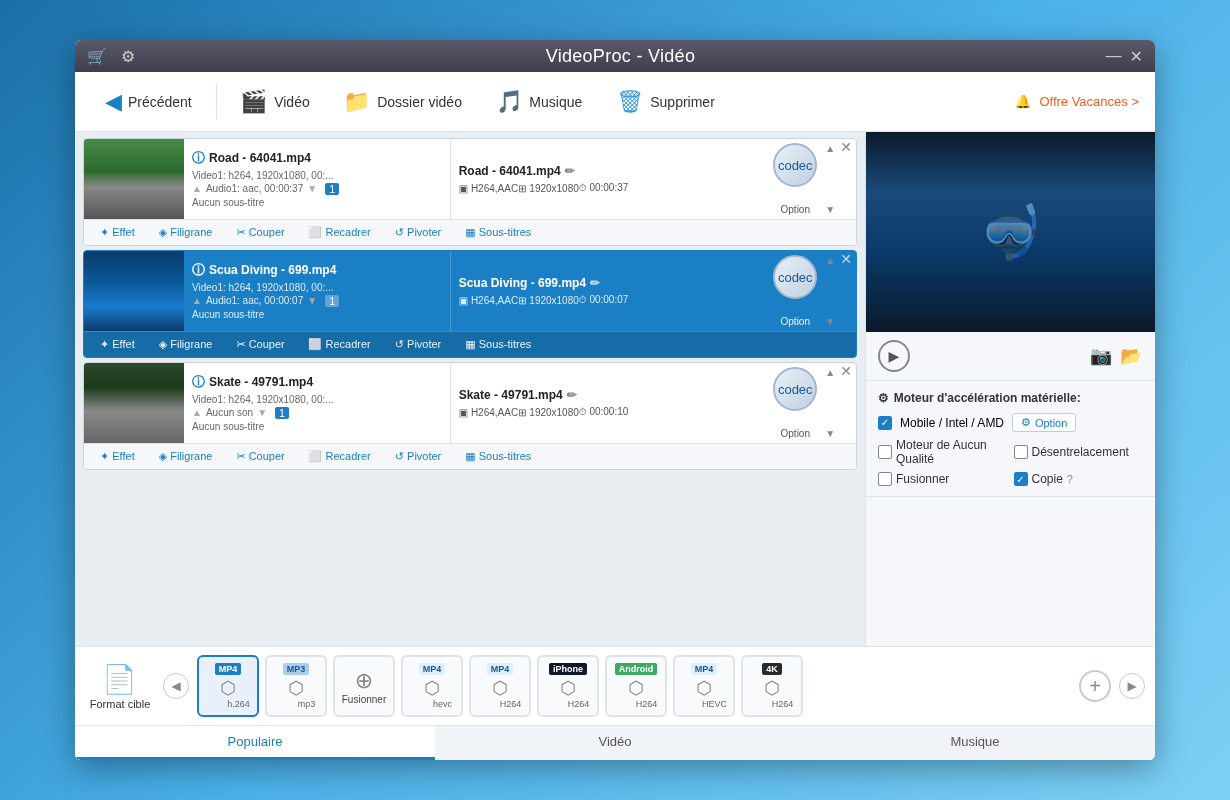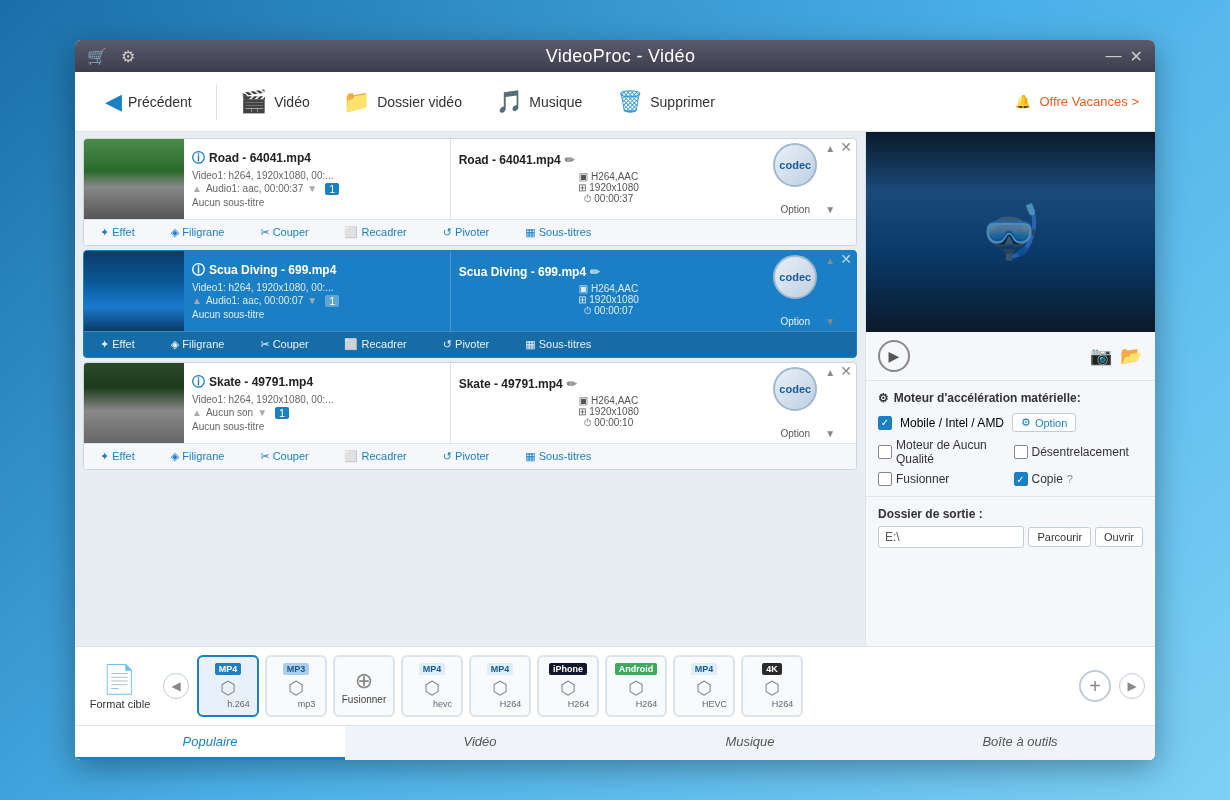--- a/index.html
+++ b/index.html
@@ -201,21 +201,20 @@
       align-items: center;
       gap: 4px;
     }
     .video-item:not(.selected) .output-title { color: #222; }
     .output-row {
       display: flex;
       align-items: center;
       gap: 0;
       font-size: 10px;
       color: rgba(255,255,255,0.85);
-      flex-direction: column;
     }
     .video-item:not(.selected) .output-row { color: #555; }
     .output-badge {
       display: flex;
       align-items: center;
       gap: 3px;
     }
     
     .codec-btn {
       display: flex;
@@ -229,39 +228,39 @@
     }
     .codec-circle {
       width: 44px;
       height: 44px;
       border-radius: 50%;
       background: linear-gradient(135deg, #e8f0f8 0%, #c0d0e0 100%);
       border: 2px solid #a0b8d0;
       display: flex;
       align-items: center;
       justify-content: center;
-      font-size: 11px;
-      font-weight: 700;
+      font-size: 13px;
+      font-weight: 400;
       color: #1a5a9a;
       margin-bottom: 17px;
     }
     .codec-label {
       font-size: 10px;
       color: rgba(255,255,255,0.9);
       text-align: center;
     }
     .video-item:not(.selected) .codec-label { color: #555; }
     
     .video-actions {
       display: flex;
       align-items: center;
       background: #f5f7fa;
       border-top: 1px solid #dde3ea;
       padding: 3px 8px;
-      gap: 20px;
+      gap: 8px;
     }
     .video-item.selected .video-actions {
       background: rgba(0,0,0,0.15);
       border-top-color: rgba(255,255,255,0.2);
     }
     .action-btn {
       display: flex;
       align-items: center;
       gap: 3px;
       padding: 3px 8px;
@@ -547,21 +546,20 @@
       background: #f0f4f8;
     }
     .tab-item {
       flex: 1;
       text-align: center;
       padding: 8px 4px;
       font-size: 13px;
       color: #555;
       cursor: pointer;
       border-bottom: 3px solid transparent;
-      font-style: italic;
     }
     .tab-item.active {
       color: #1a7fc4;
       border-bottom-color: #1a7fc4;
       background: #fff;
     }
     .run-btn {
       width: 72px;
       height: 72px;
       border-radius: 50%;
@@ -834,28 +832,20 @@
             <span>Fusionner</span>
           </div>
           <div class="checkbox-wrap">
             <div class="cb checked">✓</div>
             <span>Copie</span>
             <span class="question-mark">?</span>
           </div>
         </div>
       </div>
 
-      <div class="output-folder">
-        <div class="folder-label">Dossier de sortie :</div>
-        <div class="folder-row">
-          <div class="folder-path">E:\</div>
-          <button class="folder-btn">Parcourir</button>
-          <button class="folder-btn">Ouvrir</button>
-        </div>
-      </div>
     </div>
   </div>
 
   <div class="bottom-wrapper">
     <div class="bottom-area">
       <div class="format-bar">
 
         <div class="format-target-btn">
           <span class="format-target-icon">📄</span>
           <span class="format-target-label">Format cible</span>
@@ -911,18 +901,17 @@
         </div>
 
         <div class="format-add-btn">+</div>
 
         <div class="format-scroll-btn">▶</div>
       </div>
       <div class="tab-bar">
         <div class="tab-item active">Populaire</div>
         <div class="tab-item">Vidéo</div>
         <div class="tab-item">Musique</div>
-        <div class="tab-item">Boîte à outils</div>
       </div>
     </div>
 
   </div>
 </div>
 
 </body></html>

